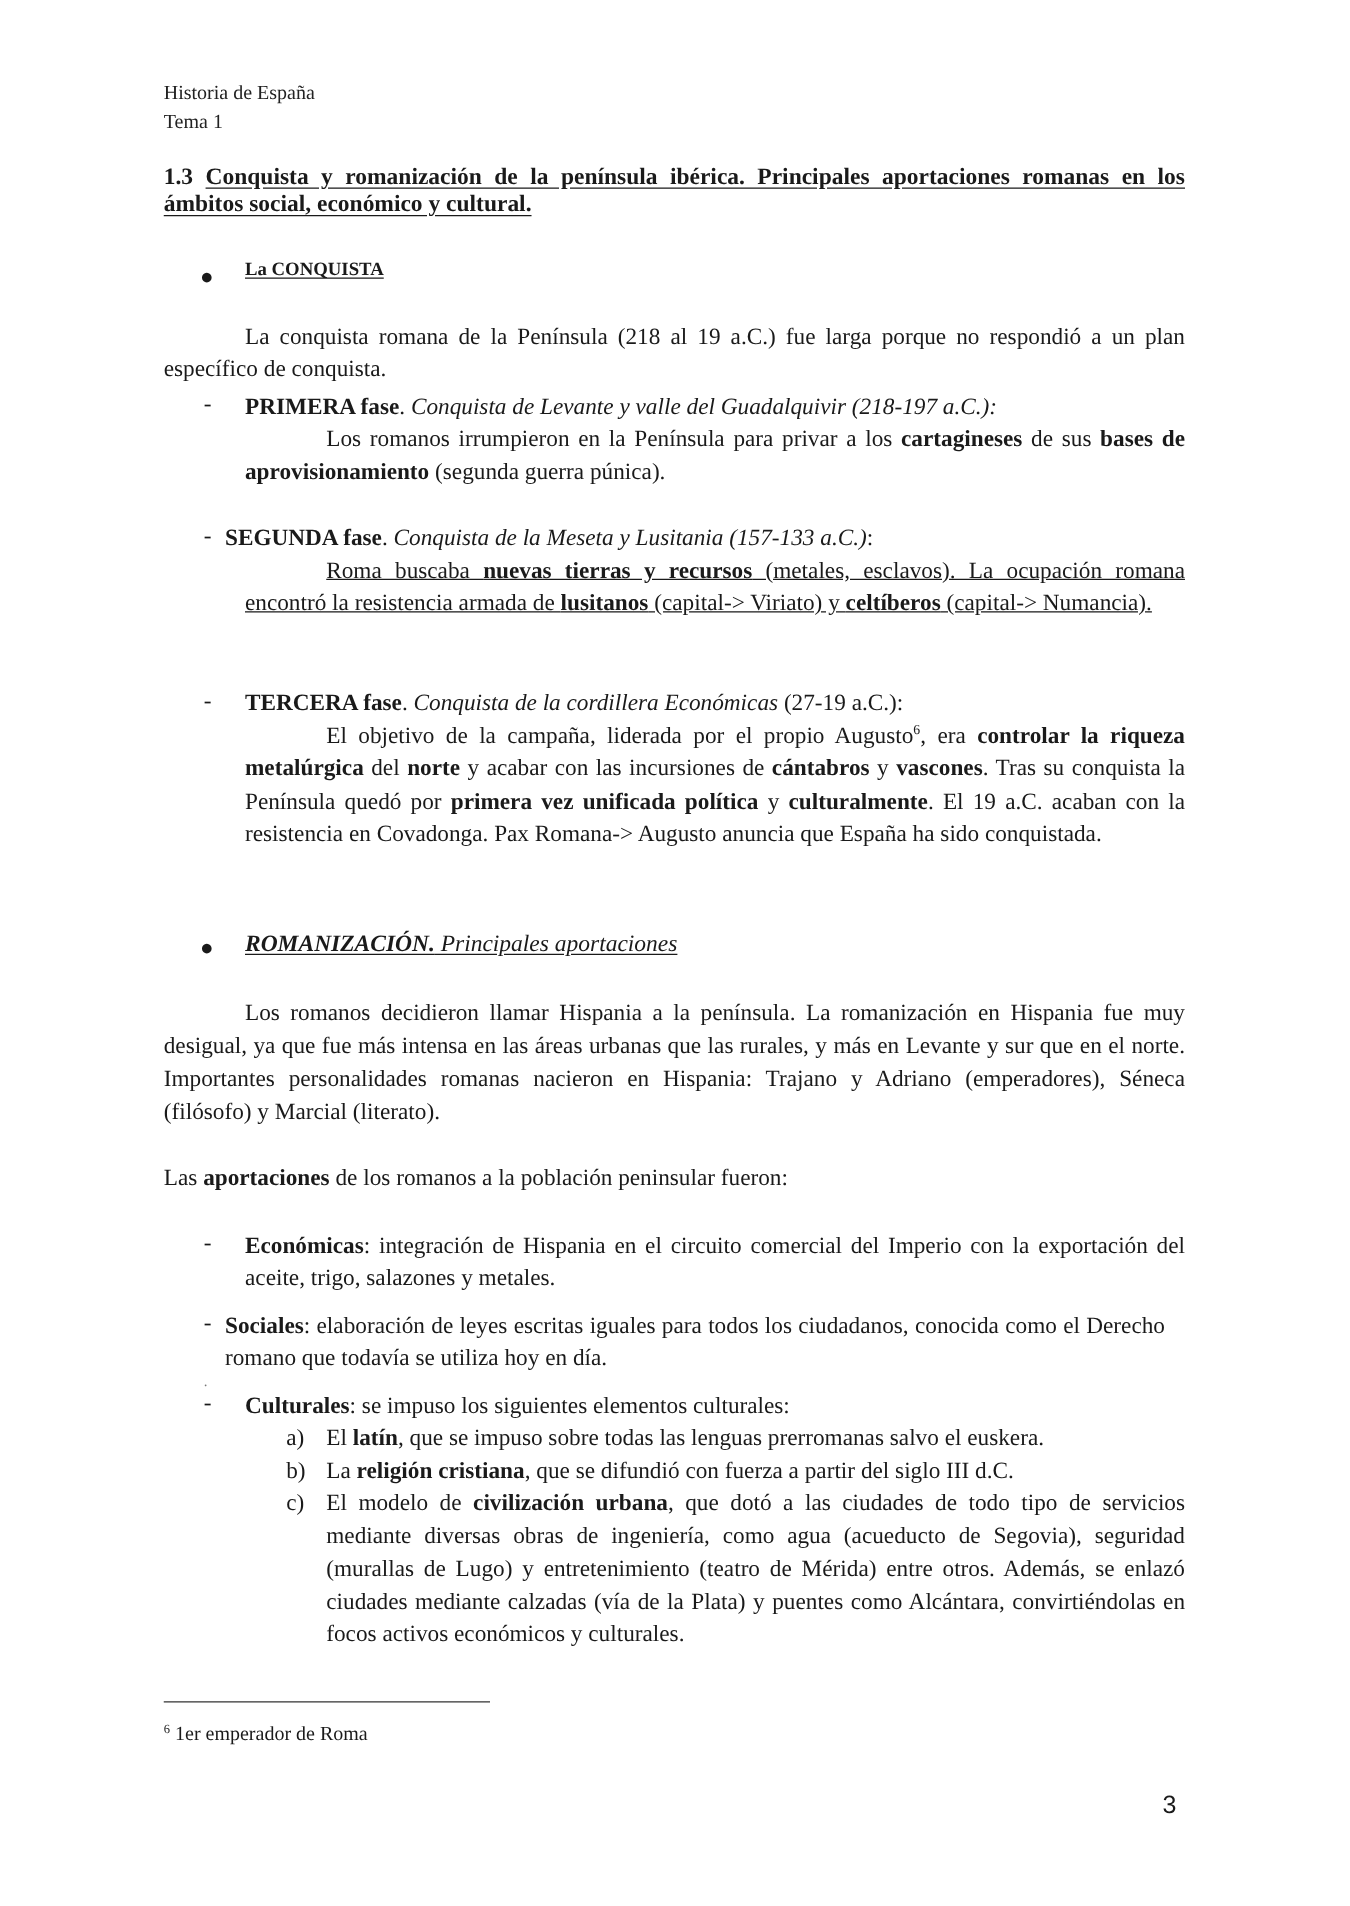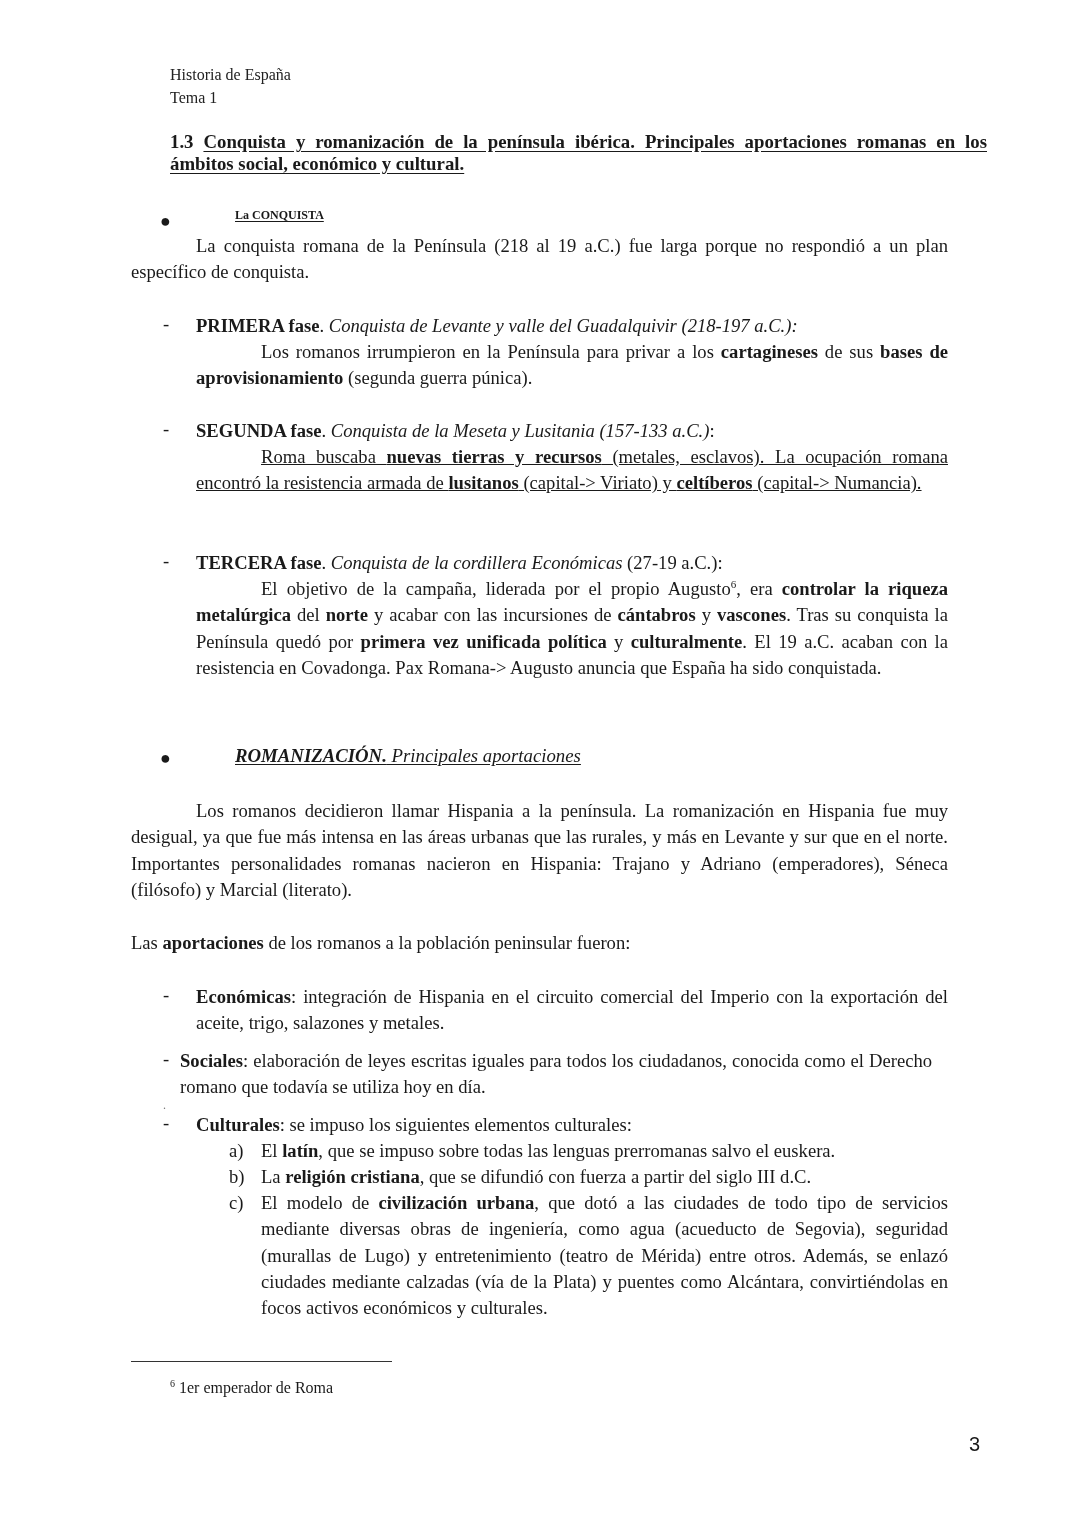--- a/index.html
+++ b/index.html
@@ -1,18 +1,18 @@
 <!DOCTYPE html>
 <html><head>
 <meta charset="utf-8">
 <style>
   html, body { margin: 0; padding: 0; background: #ffffff; }
   body { width: 1080px; height: 1525px; position: relative; overflow: hidden;
          font-family: "Liberation Serif", "DejaVu Serif", serif; color: #1a1a1a; }
-  .abs { position: absolute; margin-left: 39px; }
+  .abs { position: absolute; }
   .hdr { left: 131px; font-size: 16px; line-height: 20px; color: #222; }
   .p { position: absolute; font-size: 18.6px; line-height: 26.3px; text-align: justify; }
   .p.last { text-align-last: left; }
   .ind { text-indent: 65px; }
   b { font-weight: bold; }
   i { font-style: italic; }
   u { text-decoration: underline; text-underline-offset: 2px; }
   .title { left: 131px; width: 817px; top: 131px; font-size: 18.8px; line-height: 22px; font-weight: bold; text-align: justify; }
   .title .lbl { text-decoration: underline; text-underline-offset: 3px; }
   .bullet { position: absolute; left: 160px; font-size: 18px; }
@@ -30,34 +30,34 @@
 
 <div class="abs hdr" style="top:65px;">Historia de España</div>
 <div class="abs hdr" style="top:88px;">Tema 1</div>
 
 <div class="abs title">
   <span>1.3</span>
   <span class="lbl">Conquista y romanización de la península ibérica. Principales aportaciones romanas en los ámbitos social, económico y cultural.</span>
 </div>
 
 <div class="bullet" style="top:211px;">●</div>
-<div class="abs" style="left:196px; top:208px; font-size:12px; font-weight:bold;text-align:right;">
+<div class="abs" style="left:196px; top:208px; font-size:15px; font-weight:bold;text-align:right;">
   <u>La CONQUISTA</u>
 </div>
 
-<div class="p ind" style="left:131px; width:817px; top:233px;">La conquista romana de la Península (218 al 19 a.C.) fue larga porque no respondió a un plan específico de conquista.</div>
+<div class="p ind" style="left:131px; width:817px; top:257px;">La conquista romana de la Península (218 al 19 a.C.) fue larga porque no respondió a un plan específico de conquista.</div>
 
 <div class="dash" style="top:313px;">-</div>
 <div class="p" style="left:196px; width:752px; top:313px;">
   <b>PRIMERA fase</b>. <i>Conquista de Levante y valle del Guadalquivir (218-197 a.C.):</i>
 </div>
 <div class="p ind last" style="left:196px; width:752px; top:339px;"><span>Los romanos irrumpieron en la Península para privar a los </span><b>cartagineses</b><span> de sus </span><b>bases de aprovisionamiento</b><span> (segunda guerra púnica).</span></div>
 
 <div class="dash" style="top:418px;">-</div>
-<div class="p" style="left:196px; width:752px; top:418px;">
+<div class="p" style="left:180px; width:752px; top:418px;">
   <b>SEGUNDA fase</b>. <i>Conquista de la Meseta y Lusitania (157-133 a.C.)</i>:
 </div>
 <div class="p ind last" style="left:196px; width:752px; top:444px;text-decoration:underline;"><span>Roma buscaba </span><b>nuevas tierras y recursos</b><span> (metales, esclavos). La ocupación romana encontró la resistencia armada de </span><b>lusitanos</b><span> (capital-&gt; Viriato) y </span><b>celtíberos</b><span> (capital-&gt; Numancia).</span></div>
 
 <div class="dash" style="top:550px;">-</div>
 <div class="p" style="left:196px; width:752px; top:550px;">
   <b>TERCERA fase</b>. <i>Conquista de la cordillera Económicas</i><span> (27-19 a.C.):</span>
 </div>
 <div class="p ind last" style="left:196px; width:752px; top:576px;"><span>El objetivo de la campaña, liderada por el propio Augusto</span><sup class="fn">6</sup><span>, era </span><b>controlar la riqueza metalúrgica</b><span> del </span><b>norte</b><span> y acabar con las incursiones de </span><b>cántabros</b><span> y </span><b>vascones</b><span>. Tras su conquista la Península quedó por </span><b>primera vez unificada política</b><span> y </span><b>culturalmente</b><span>. El 19 a.C. acaban con la resistencia en Covadonga. Pax Romana-&gt; Augusto anuncia que España ha sido conquistada.</span></div>
 

